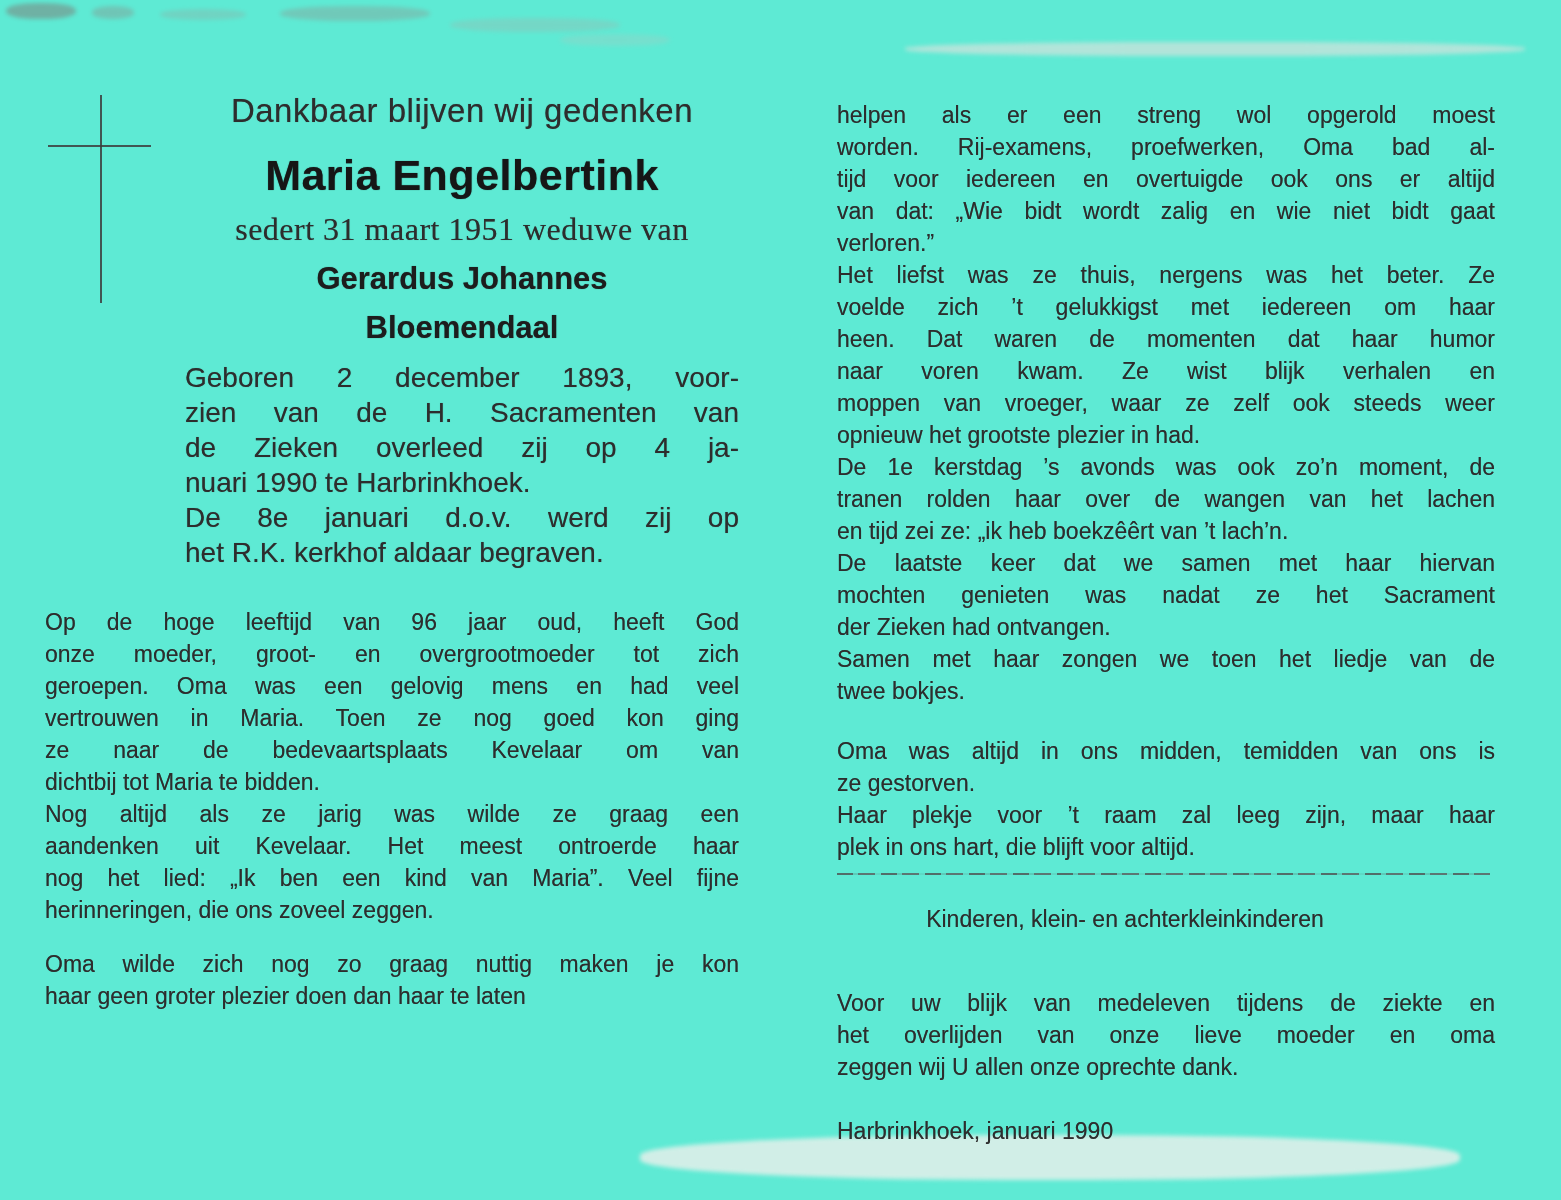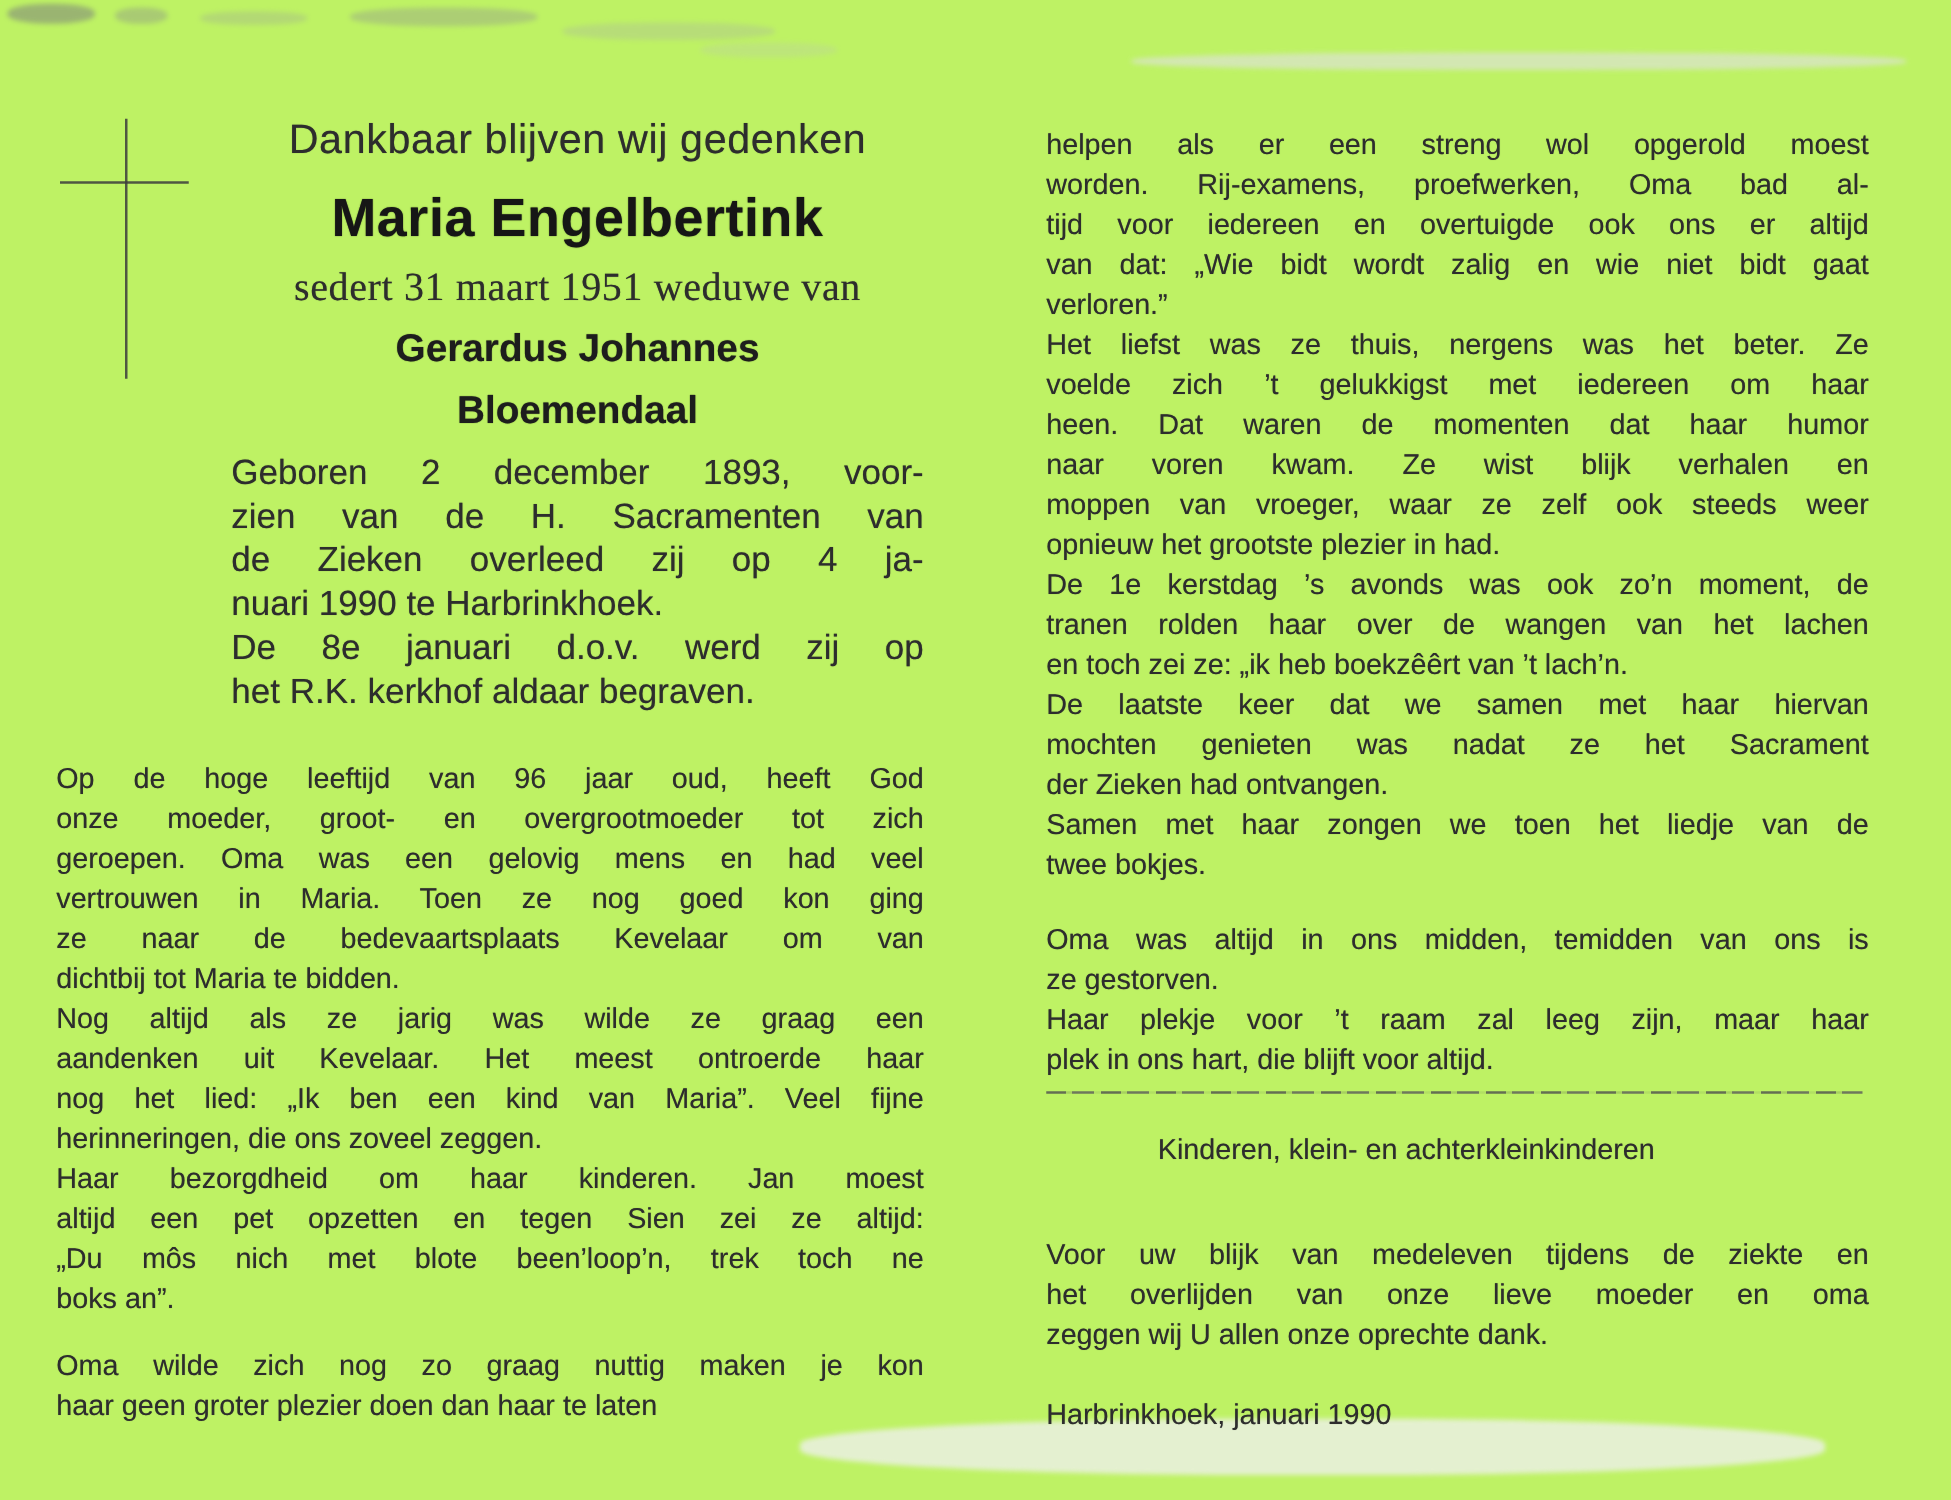--- a/index.html
+++ b/index.html
@@ -5,21 +5,21 @@
 <style>
   html, body {
     margin: 0;
     padding: 0;
     background: #e9eae7;
   }
   .page {
     position: relative;
     width: 1561px;
     height: 1200px;
-    background: #bef264;
+    background: #5eead4;
     overflow: hidden;
     font-family: "Liberation Sans", "DejaVu Sans", sans-serif;
     color: #2d2d2d;
   }
   .page * { box-sizing: border-box; }
 
   
   .artifact { position: absolute; border-radius: 45%; filter: blur(2px); pointer-events: none; }
   .a1 { left: 6px;   top: 3px;  width: 70px;  height: 16px; background:#7d837d; opacity:.55; }
   .a2 { left: 92px;  top: 6px;  width: 42px;  height: 13px; background:#8a908a; opacity:.40; }
@@ -153,26 +153,20 @@
         <div class="tline">vertrouwen in Maria. Toen ze nog goed kon ging</div>
         <div class="tline">ze naar de bedevaartsplaats Kevelaar om van</div>
         <div class="tline">dichtbij tot Maria te bidden.</div>
       </div>
     <div class="body-text para">
         <div class="tline">Nog altijd als ze jarig was wilde ze graag een</div>
         <div class="tline">aandenken uit Kevelaar. Het meest ontroerde haar</div>
         <div class="tline">nog het lied: „Ik ben een kind van Maria”. Veel fijne</div>
         <div class="tline">herinneringen, die ons zoveel zeggen.</div>
       </div>
-    <div class="body-text para">
-        <div class="tline">Haar bezorgdheid om haar kinderen. Jan moest</div>
-        <div class="tline">altijd een pet opzetten en tegen Sien zei ze altijd:</div>
-        <div class="tline">„Du môs nich met blote been’loop’n, trek toch ne</div>
-        <div class="tline">boks an”.</div>
-      </div>
     <div class="body-text para life4">
         <div class="tline">Oma wilde zich nog zo graag nuttig maken je kon</div>
         <div class="tline">haar geen groter plezier doen dan haar te laten</div>
       </div>
   </div>
 
   <div class="col-right">
 
     <div class="body-text para r-first">
         <div class="tline">helpen als er een streng wol opgerold moest</div>
@@ -185,21 +179,21 @@
         <div class="tline">Het liefst was ze thuis, nergens was het beter. Ze</div>
         <div class="tline">voelde zich ’t gelukkigst met iedereen om haar</div>
         <div class="tline">heen. Dat waren de momenten dat haar humor</div>
         <div class="tline">naar voren kwam. Ze wist blijk verhalen en</div>
         <div class="tline">moppen van vroeger, waar ze zelf ook steeds weer</div>
         <div class="tline">opnieuw het grootste plezier in had.</div>
       </div>
     <div class="body-text para">
         <div class="tline">De 1e kerstdag ’s avonds was ook zo’n moment, de</div>
         <div class="tline">tranen rolden haar over de wangen van het lachen</div>
-        <div class="tline">en toch zei ze: „ik heb boekzêêrt van ’t lach’n.</div>
+        <div class="tline">en tijd zei ze: „ik heb boekzêêrt van ’t lach’n.</div>
       </div>
     <div class="body-text para">
         <div class="tline">De laatste keer dat we samen met haar hiervan</div>
         <div class="tline">mochten genieten was nadat ze het Sacrament</div>
         <div class="tline">der Zieken had ontvangen.</div>
       </div>
     <div class="body-text para">
         <div class="tline">Samen met haar zongen we toen het liedje van de</div>
         <div class="tline">twee bokjes.</div>
       </div>

